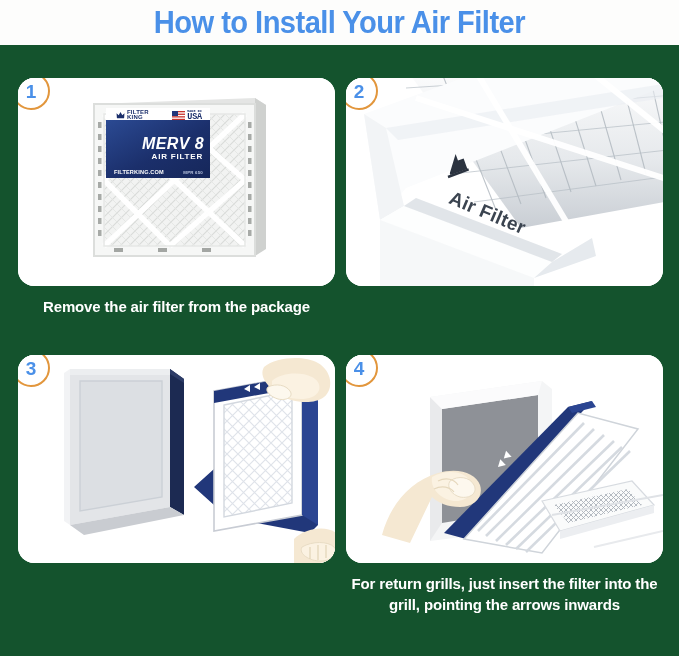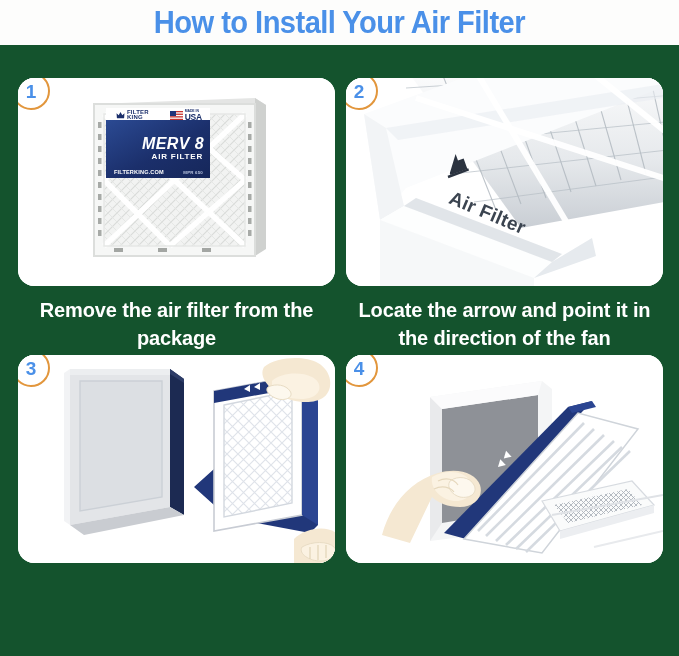--- a/index.html
+++ b/index.html
@@ -88,21 +88,21 @@
     color: #4a90e8;
     z-index: 6;
     line-height: 1;
   }
 
   .caption {
     margin-top: 11px;
     width: 317px;
     text-align: center;
     color: #ffffff;
-    font-size: 20px;
+    font-size: 15px;
     font-weight: bold;
     line-height: 1.38;
     letter-spacing: -0.15px;
   }
 
   .art {
     position: absolute;
     inset: 0;
     overflow: hidden;
   }
@@ -210,21 +210,21 @@
               <svg width="13" height="9" viewBox="0 0 13 9">
                 <rect width="13" height="9" fill="#ffffff"></rect>
                 <g fill="#c8342f">
                     <rect y="0" width="13" height="1.3"></rect>
                     <rect y="2.6" width="13" height="1.3"></rect>
                     <rect y="5.2" width="13" height="1.3"></rect>
                     <rect y="7.8" width="13" height="1.2"></rect>
                   </g>
                 <rect width="6" height="5" fill="#22357a"></rect>
               </svg>
-              <div style="line-height:0.95;text-align:left;">
+              <div style="line-height:0.95;text-align:left;font-family:Liberation Mono, monospace;">
                 <div style="font-size:3.4px;font-weight:bold;color:#1b2f6b;">MADE IN</div>
                 <div style="font-size:8.5px;font-weight:bold;color:#1b2f6b;letter-spacing:-0.2px;">USA</div>
               </div>
             </div>
 
             <div style="position:absolute;left:0;right:6px;top:28px;text-align:right;font-size:16px;font-weight:bold;font-style:italic;color:#ffffff;letter-spacing:0.4px;line-height:1;">MERV 8</div>
             <div style="position:absolute;left:0;right:7px;top:45px;text-align:right;font-size:8px;font-weight:bold;color:#ffffff;letter-spacing:0.8px;line-height:1;">AIR FILTER</div>
 
             <div style="position:absolute;left:8px;top:61px;font-size:5.6px;font-weight:bold;color:#ffffff;letter-spacing:0.15px;">FILTERKING.COM</div>
             <div style="position:absolute;right:7px;top:62px;font-size:4.4px;font-weight:bold;color:#b9c4de;letter-spacing:0.2px;">MPR 650</div>
@@ -299,21 +299,20 @@
             </g>
           </svg>
 
           <div style="position:absolute;left:108px;top:110px;transform:rotate(23deg);transform-origin:left top;">
             <div style="font-size:19px;font-weight:bold;color:#3b4450;letter-spacing:0.3px;line-height:1;">Air Filter</div>
             <div style="font-size:4px;color:#8b949f;letter-spacing:0.4px;margin-top:1px;">&nbsp;</div>
           </div>
         </div>
         <div class="badge">2</div>
       </div>
-      <div class="caption">Locate the arrow and point it in the direction of the fan</div>
     </div>
 
     <div class="cell cell-3">
       <div class="card">
         <div class="art">
           <svg width="317" height="208" viewBox="0 0 317 208" xmlns="http://www.w3.org/2000/svg">
             <defs>
               <pattern id="mesh3" width="11" height="11" patternUnits="userSpaceOnUse" patternTransform="rotate(0)">
                 <path d="M0 11 L11 0 M0 0 L11 11" stroke="#dfe3ea" stroke-width="1.2" fill="none"></path>
               </pattern>
@@ -433,16 +432,17 @@
               <path d="M104 126 C112 120, 124 122, 128 130 C132 138, 124 144, 114 142 C106 140, 100 132, 104 126 Z" fill="#fdf8ee" stroke="#e9ddc6" stroke-width="1"></path>
               <g stroke="#e6d8bd" stroke-width="1.2" fill="none">
                 <path d="M92 126 C100 122, 108 124, 112 130"></path>
                 <path d="M88 134 C96 130, 104 132, 108 137"></path>
               </g>
             </g>
           </svg>
         </div>
         <div class="badge">4</div>
       </div>
+      <div class="caption">For return grills, just insert the filter into the grill, pointing the arrows inwards</div>
     </div>
 
   </div>
 </div>
 
 </body></html>

